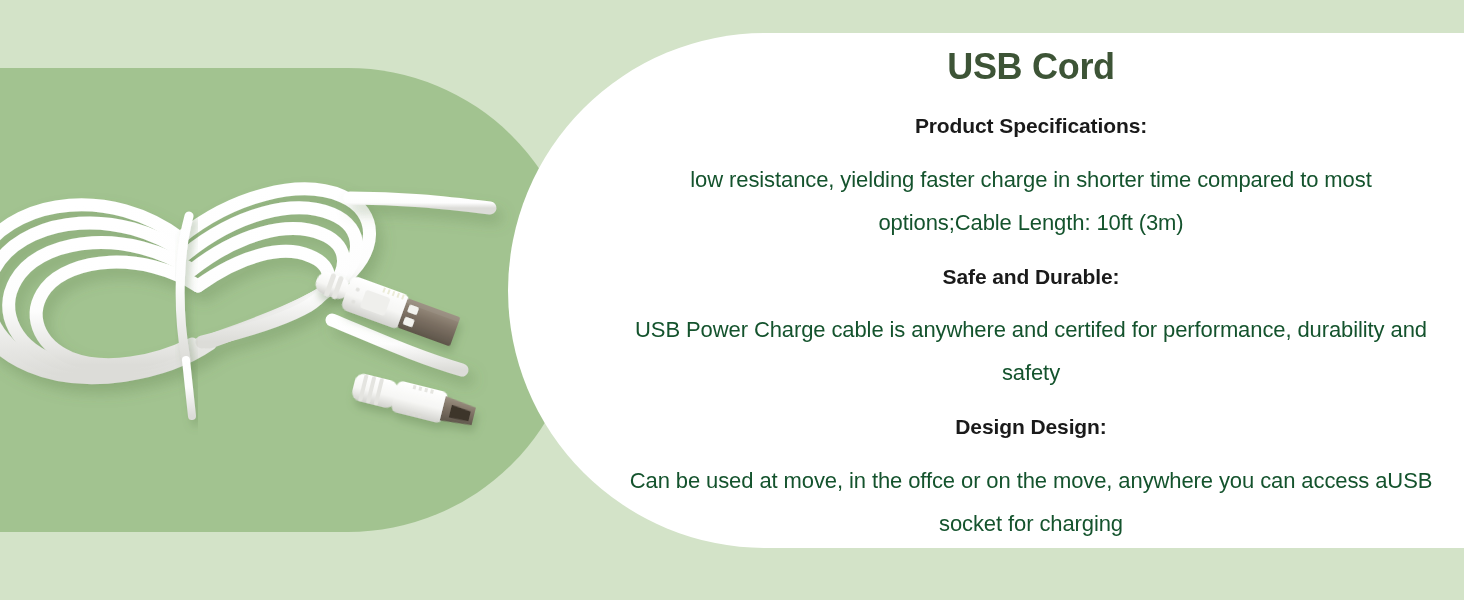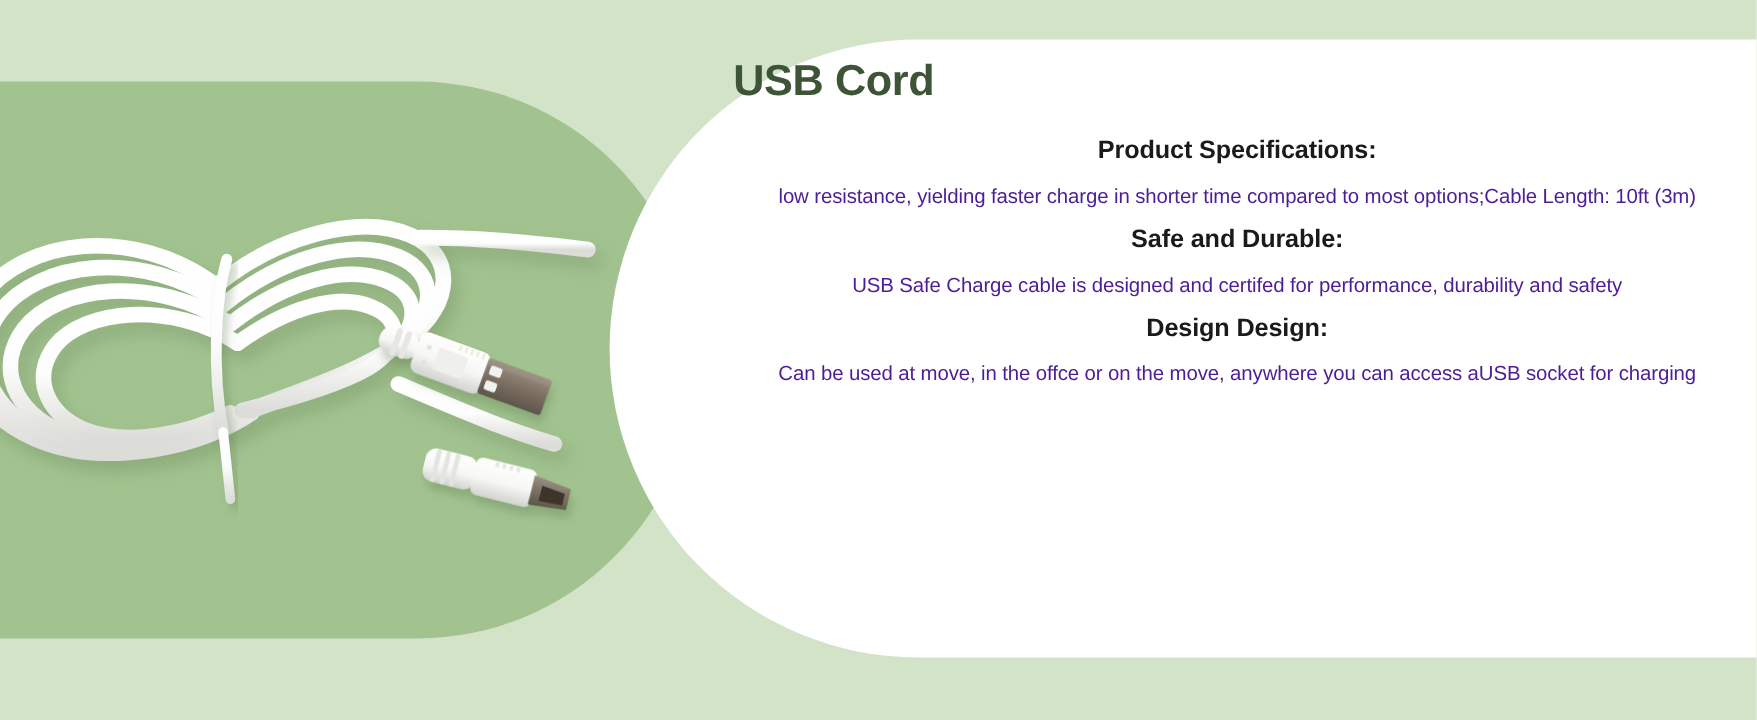--- a/index.html
+++ b/index.html
@@ -61,42 +61,43 @@
     width: 840px;
   }
 
   #product-title {
     font-size: 36px;
     font-weight: bold;
     color: #3d5436;
     letter-spacing: -0.3px;
     margin: 0 0 20px 0;
     line-height: 1.05;
+    text-align: center;
   }
 
   .feature-block {
     margin-bottom: 0;
     text-align: center;
   }
 
   .feature-heading {
     font-size: 21px;
     font-weight: bold;
     color: #1a1a1a;
     line-height: 1.95;
     margin: 0;
     letter-spacing: -0.1px;
   }
 
   .feature-body {
-    font-size: 17px;
+    font-size: 22px;
     font-weight: normal;
-    color: #4c1d95;
+    color: #14532d;
     line-height: 1.95;
-    margin: 0;
+    margin: 12px;
     letter-spacing: -0.1px;
   }
 </style>
 </head>
 <body>
 
 <div id="banner">
 
   <div id="green-panel">
 
@@ -212,21 +213,21 @@
 
     <h1 id="product-title">USB Cord</h1>
 
     <div class="feature-block">
       <p class="feature-heading">Product Specifications:</p>
       <p class="feature-body">low resistance, yielding faster charge in shorter time compared to most options;Cable Length: 10ft (3m)</p>
     </div>
 
     <div class="feature-block">
       <p class="feature-heading">Safe and Durable:</p>
-      <p class="feature-body">USB Safe Charge cable is designed and certifed for performance, durability and safety</p>
+      <p class="feature-body">USB Power Charge cable is anywhere and certifed for performance, durability and safety</p>
     </div>
 
     <div class="feature-block">
       <p class="feature-heading">Design Design:</p>
       <p class="feature-body">Can be used at move, in the offce or on the move, anywhere you can access aUSB socket for charging</p>
     </div>
 
   </div>
 
 </div>

